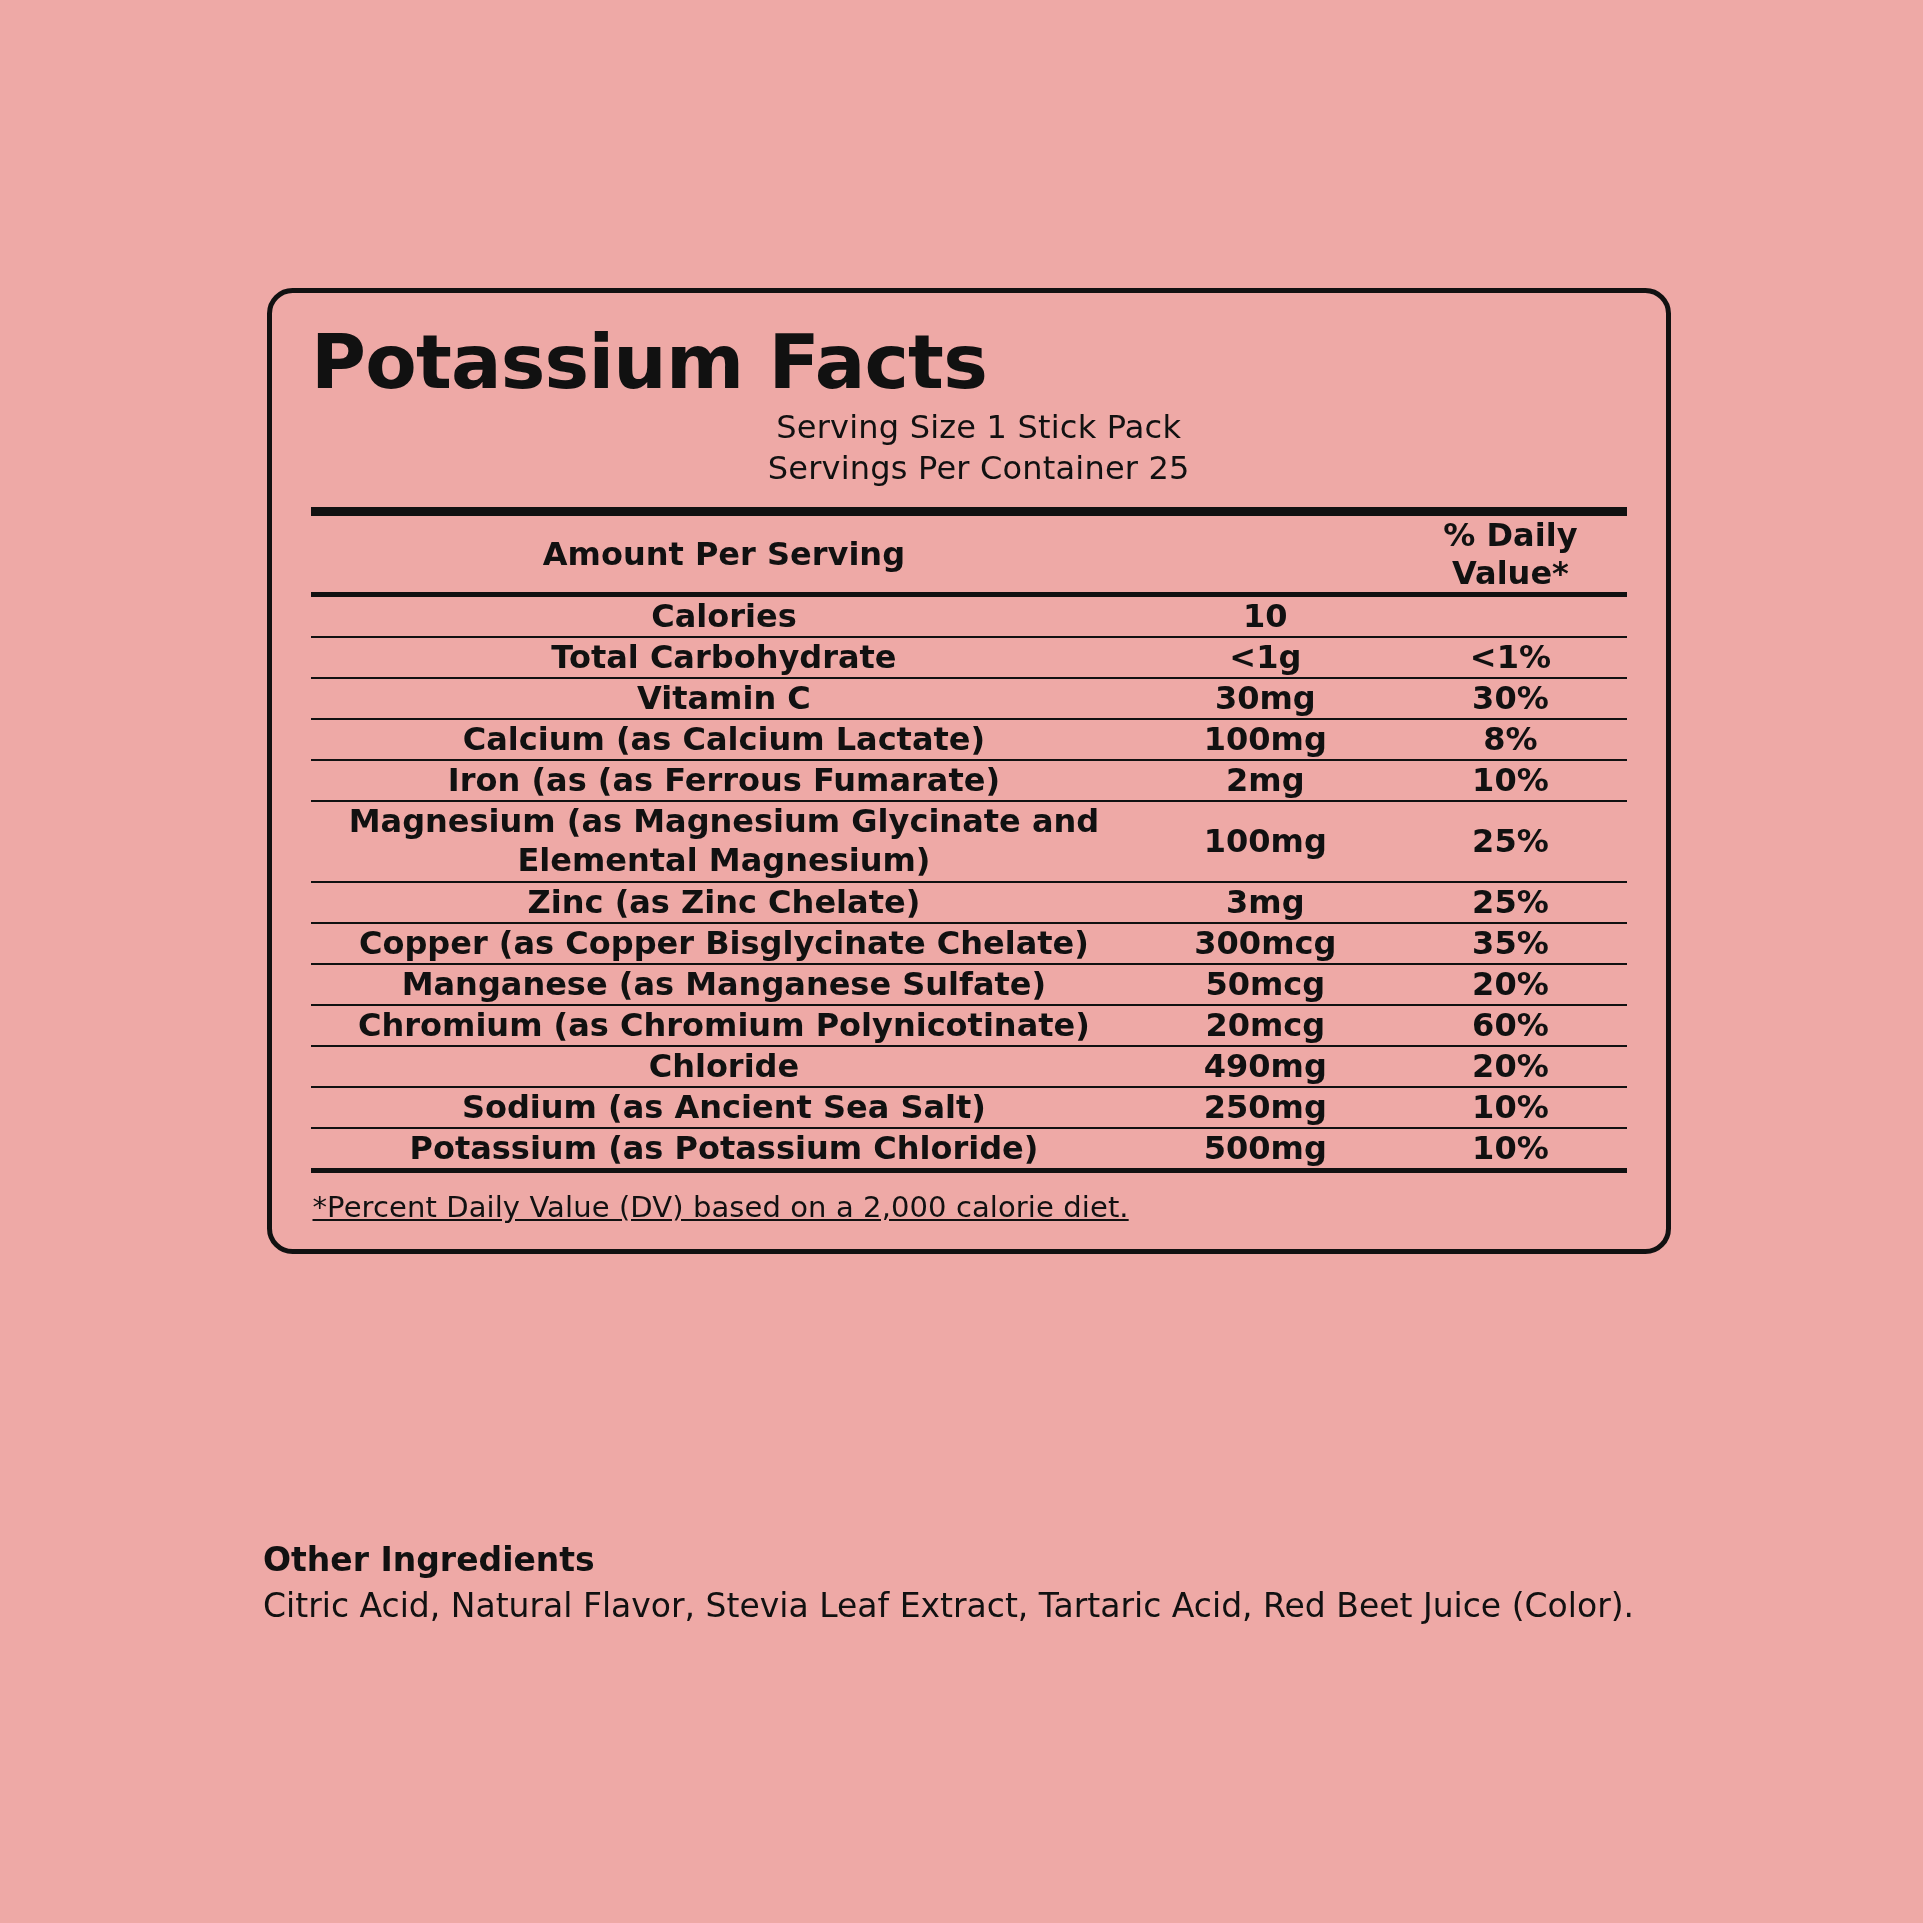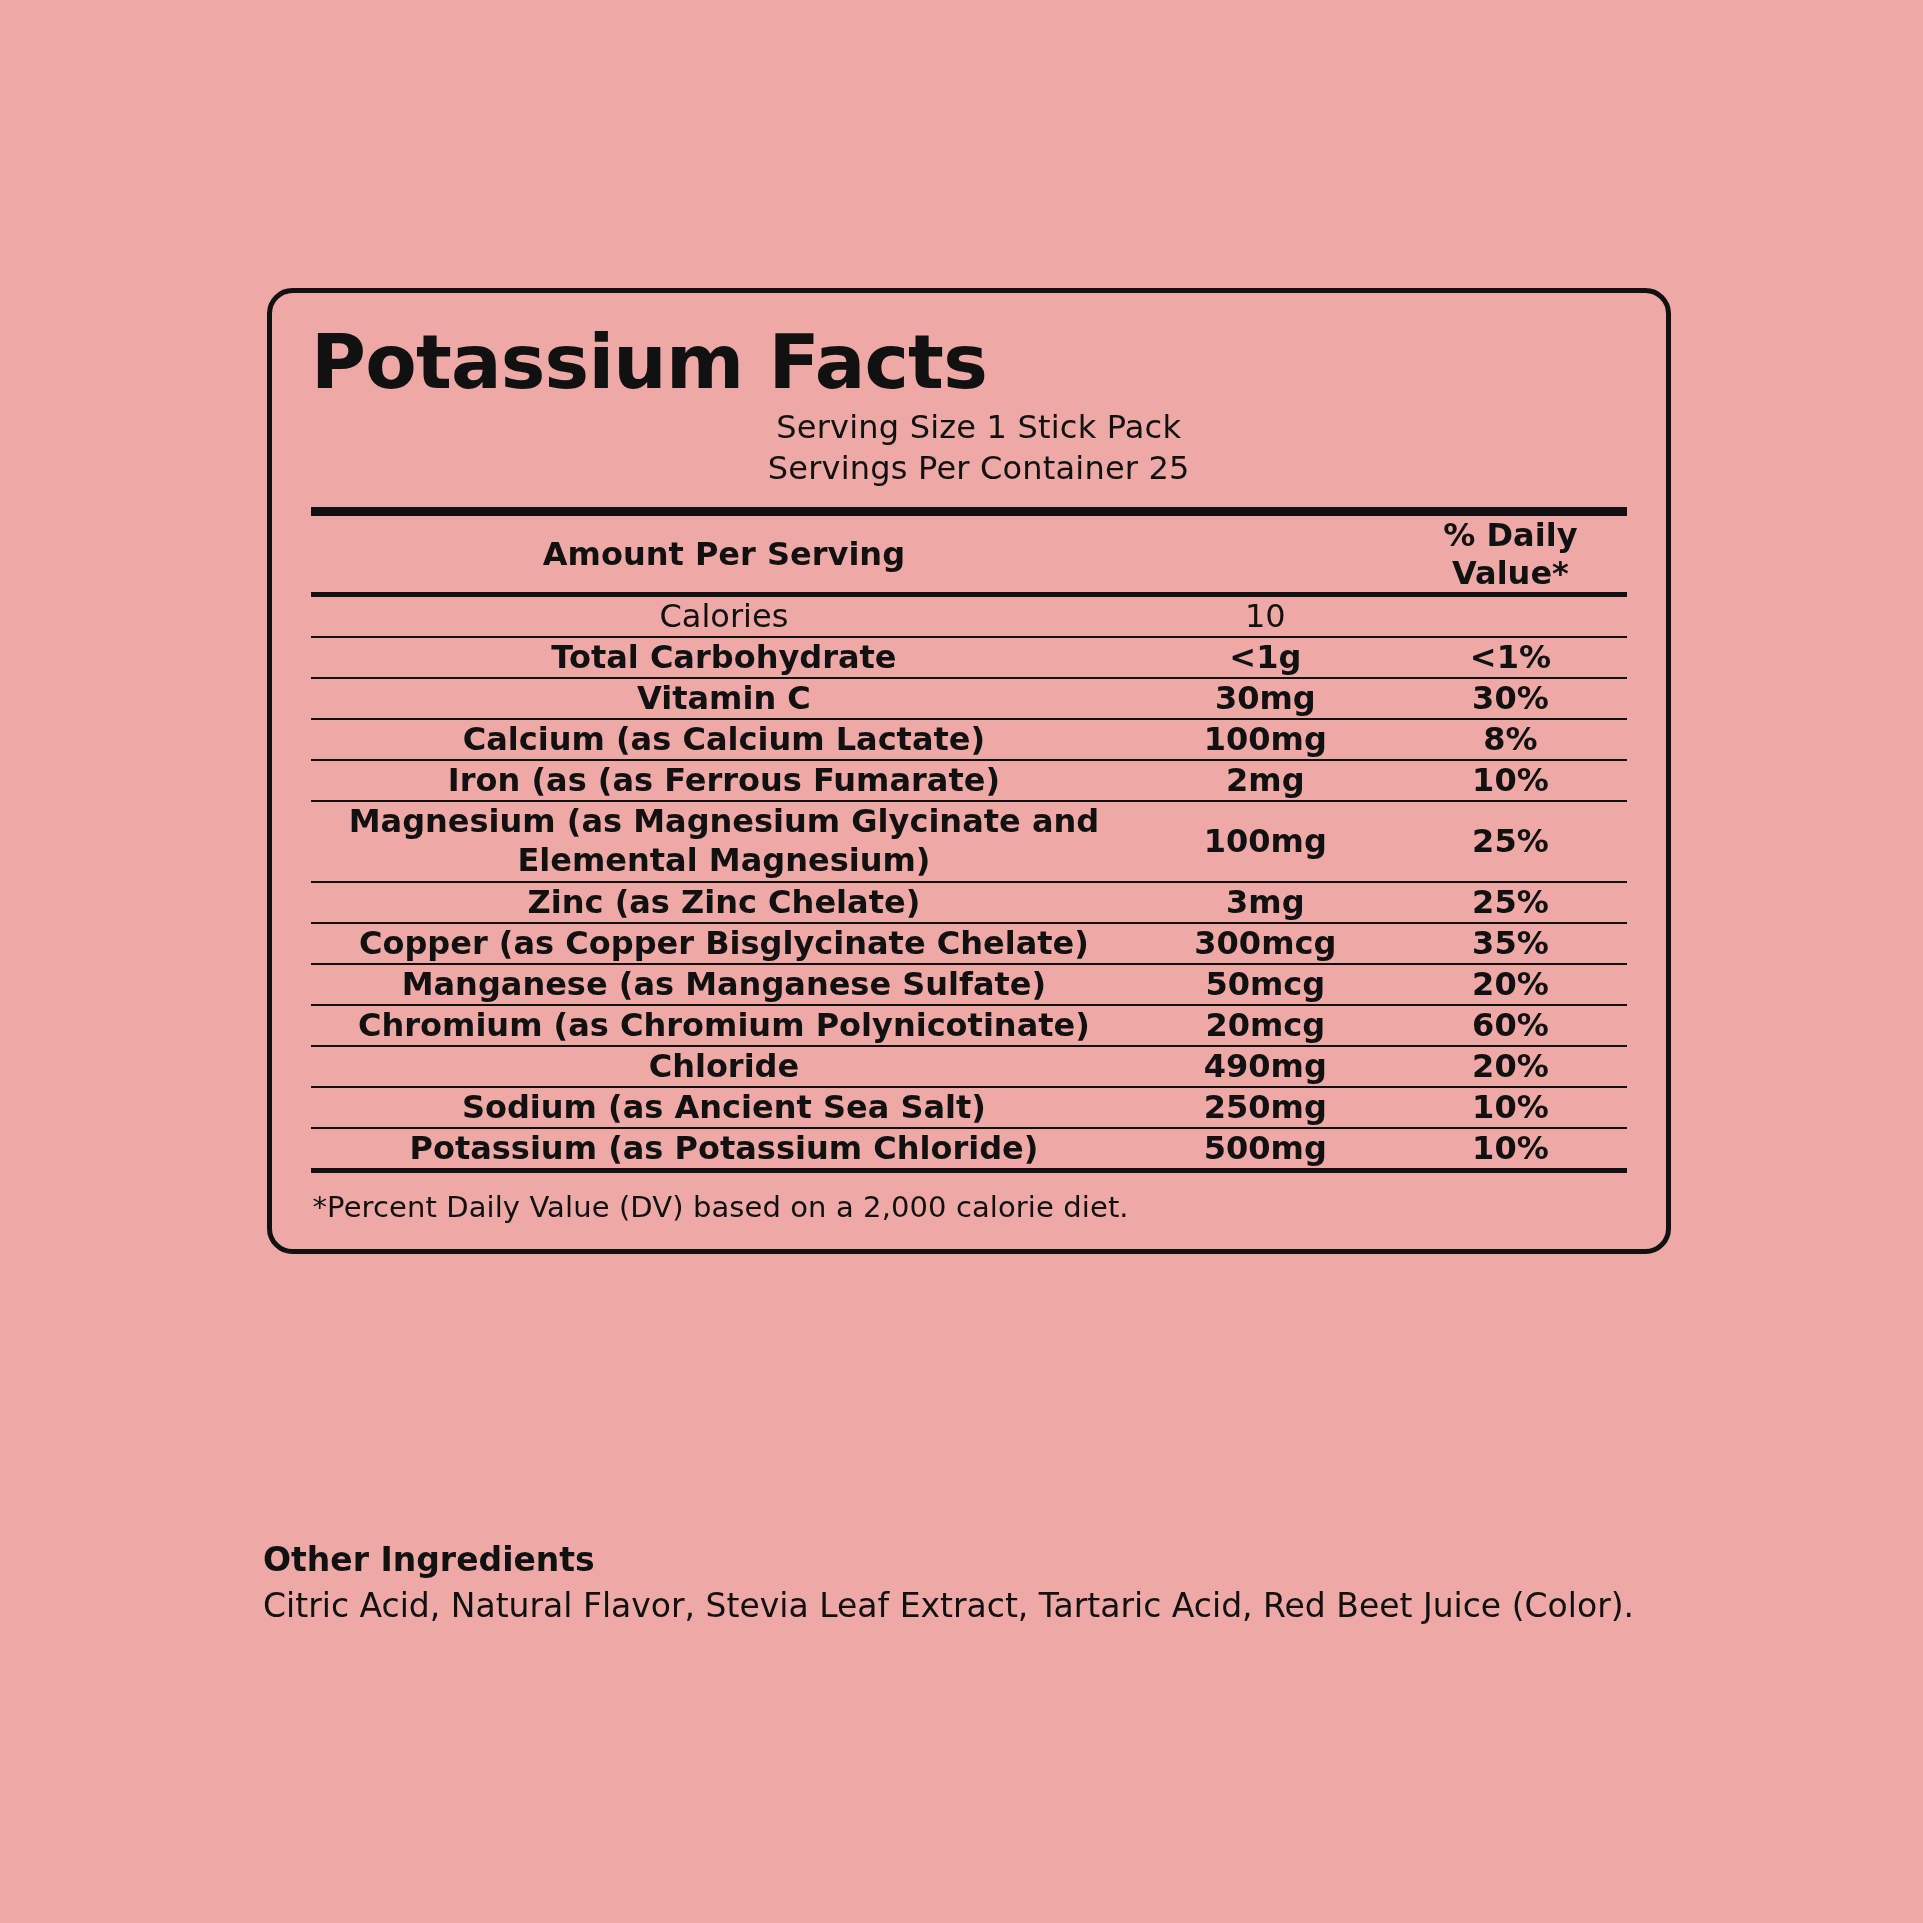--- a/index.html
+++ b/index.html
@@ -70,29 +70,30 @@
     font-weight: 700;
     padding: 10.5px 0 12px 0;
   }
   .row td {
     font-size: 32px;
     padding: 10.5px 0 10.5px 0;
     line-height: 1.22;
     font-weight: bold;
   }
   .row.bold td {
-    font-weight: 400;
+    font-weight: 700;
   }
   .col-name { width: 797px; }
   .col-amt  { width: 248px; }
   .col-dv   { width: 225px; text-align: left; }
   .footnote {
     font-size: 29px;
     margin: 16.5px 18px 3px 19.5px;
     letter-spacing: 0.1px;
+    text-decoration: underline;
   }
   .other-wrap {
     position: absolute;
     left: 263px;
     top: 1540px;
     width: 1428px;
   }
   .other-title {
     font-size: 33px;
     font-weight: 700;

